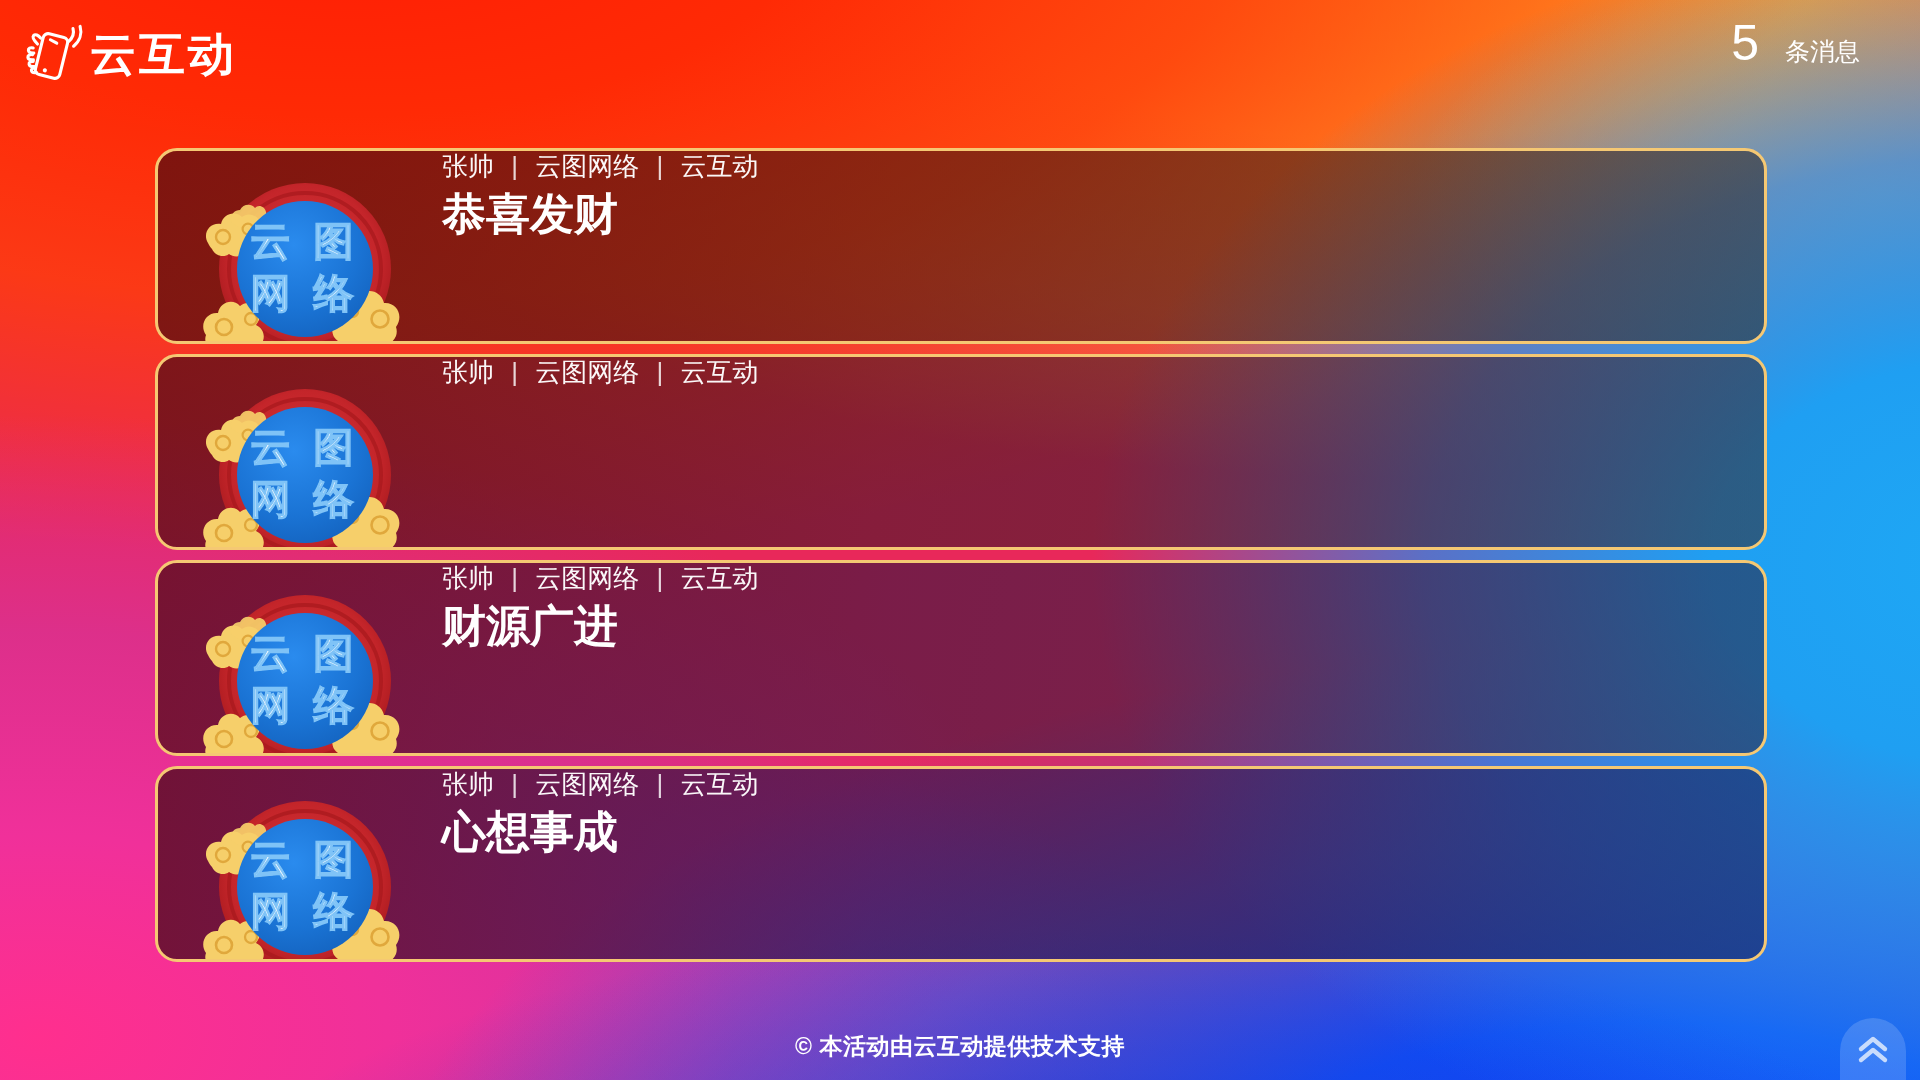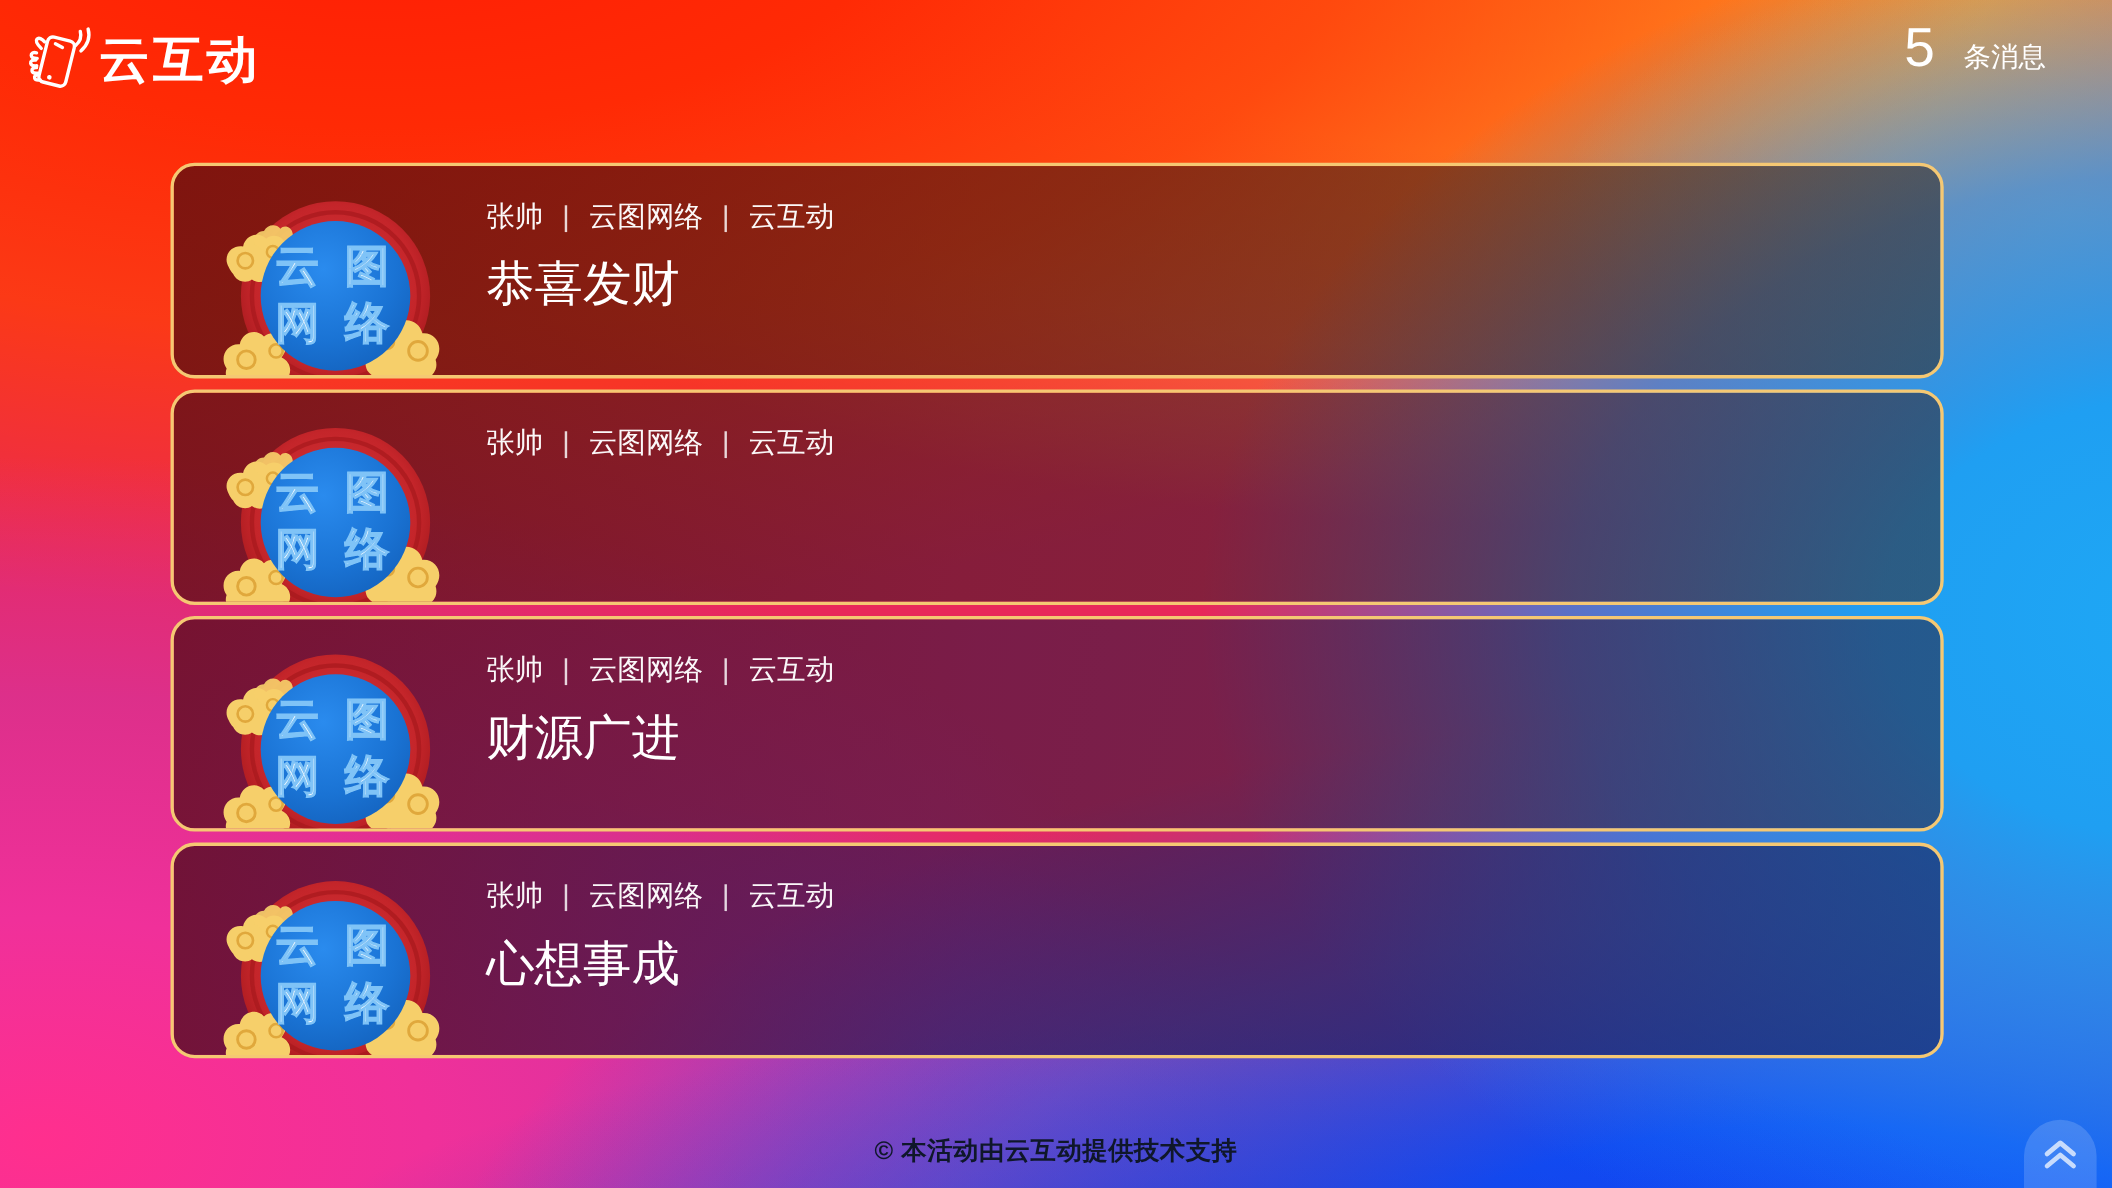--- a/index.html
+++ b/index.html
@@ -85,36 +85,36 @@
   .avatar{
     position:relative;
     width:230px; height:196px;
     flex:0 0 auto;
     margin-left:32px;
   }
   .avatar svg{ display:block; position:absolute; top:0; left:0; }
 
   
   .card-body{
-    flex:1 1 auto; padding-top:30px; padding-left:22px; min-width:0;
+    flex:1 1 auto; padding-left:22px; min-width:0;
   }
   .card-meta{
     color:#ffffff; font-size:26px; line-height:1.2; white-space:nowrap;
     font-weight:normal; opacity:0.97;
   }
   .card-meta .sep{ margin:0 10px; opacity:0.85; }
   .card-msg{
-    color:#ffffff; font-size:44px; font-weight:normal; margin-top:21px;
+    color:#ffffff; font-size:44px; font-weight:bold; margin-top:6px;
     line-height:1.2; white-space:nowrap;
   }
 
   
   .footer{
     position:absolute; left:0; right:0; bottom:18px; text-align:center;
-    color:#0f172a; font-size:23px; font-weight:bold; z-index:6;
+    color:#ffffff; font-size:23px; font-weight:bold; z-index:6;
     letter-spacing:0.5px;
   }
 
   
   .scroll-top{
     position:absolute; right:14px; bottom:0;
     width:66px; height:62px;
     border-radius:34px 34px 0 0;
     background:rgba(255,255,255,0.16);
     display:flex; align-items:center; justify-content:center;

